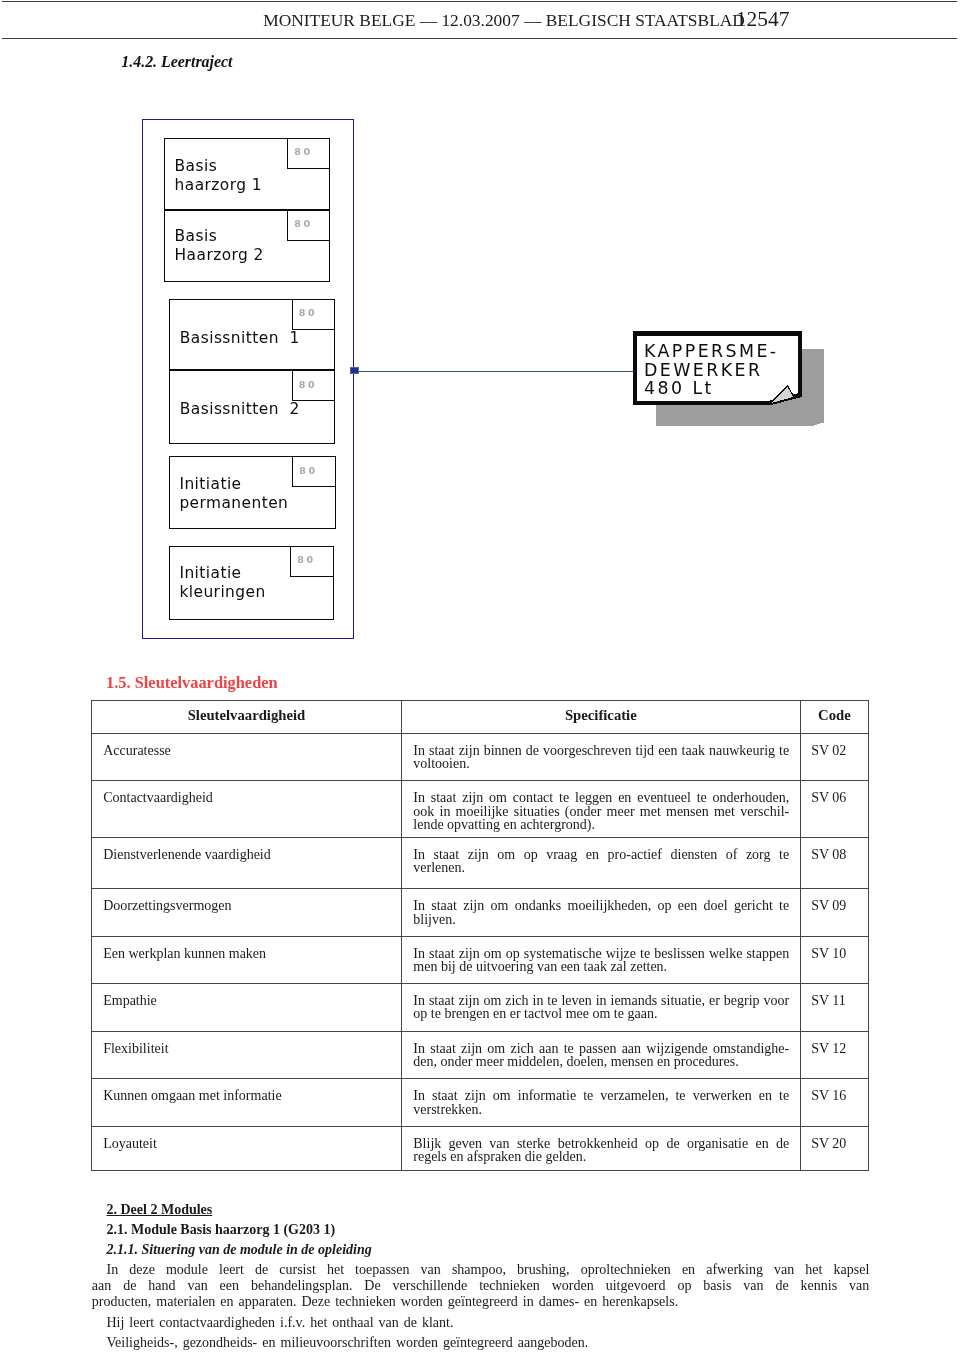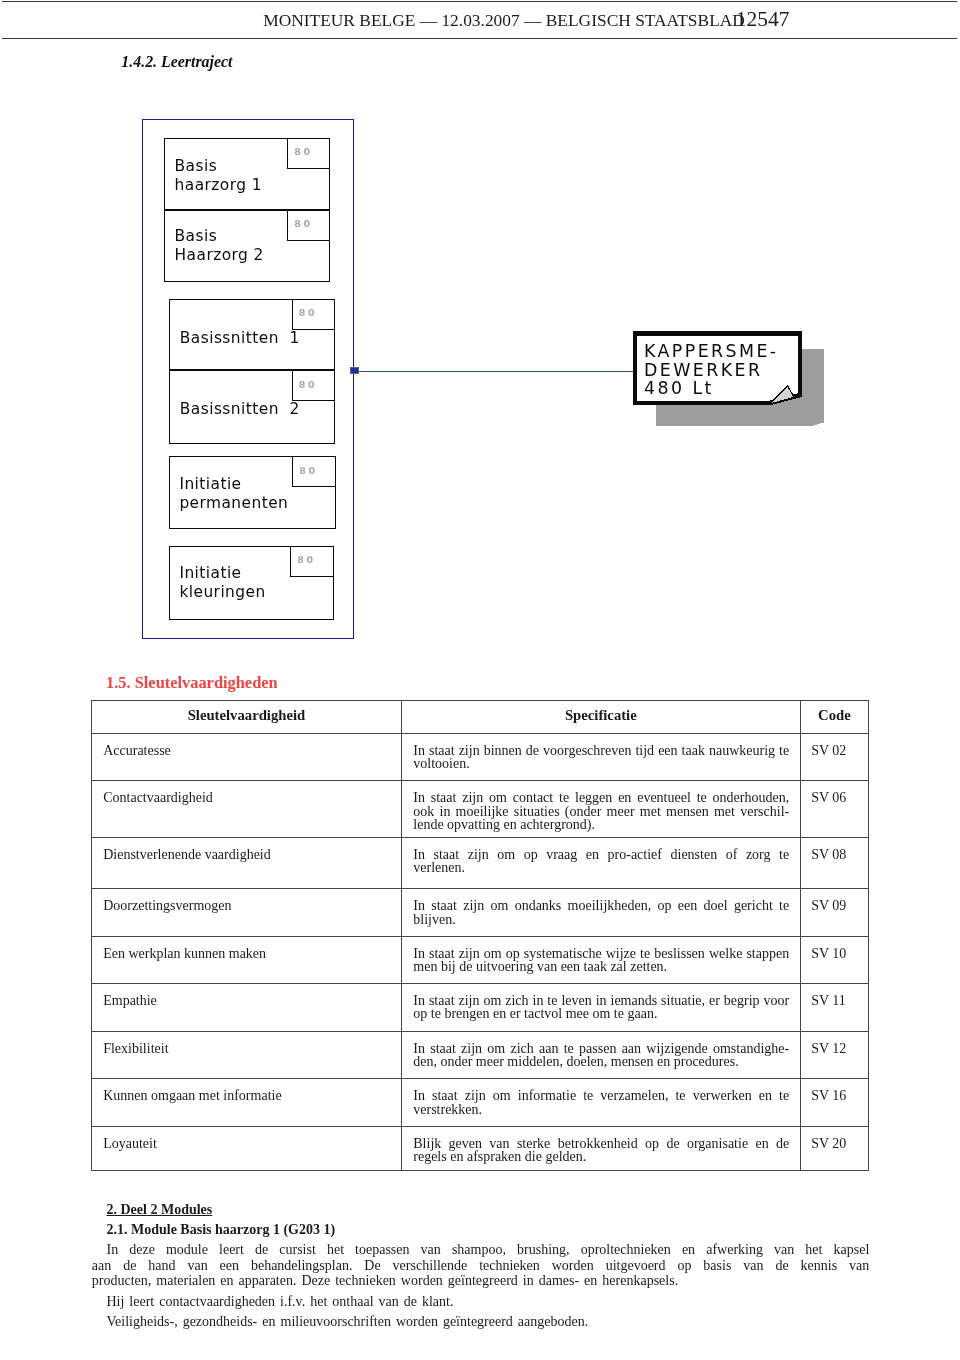--- a/index.html
+++ b/index.html
@@ -213,20 +213,21 @@
             <div class="jline last">regels en afspraken die gelden.</div>
           </td>
           <td class="c-code">SV 20</td>
         </tr>
       </tbody>
   </table>
 
   <div id="deel2">
     <div class="hwrap"><span class="h1">2. Deel 2 Modules</span></div>
     <div class="h2">2.1. Module Basis haarzorg 1 (G203 1)</div>
+    <div class="h3">2.1.1. Situering van de module in de opleiding</div>
     <div class="pblk" id="body-paras">
         <p>
           <span class="jline first">In deze module leert de cursist het toepassen van shampoo, brushing, oproltechnieken en afwerking van het kapsel</span>
           <span class="jline">aan de hand van een behandelingsplan. De verschillende technieken worden uitgevoerd op basis van de kennis van</span>
           <span class="jline last">producten, materialen en apparaten. Deze technieken worden geïntegreerd in dames- en herenkapsels.</span>
         </p>
         <p>
           <span class="jline last first">Hij leert contactvaardigheden i.f.v. het onthaal van de klant.</span>
         </p>
         <p>

